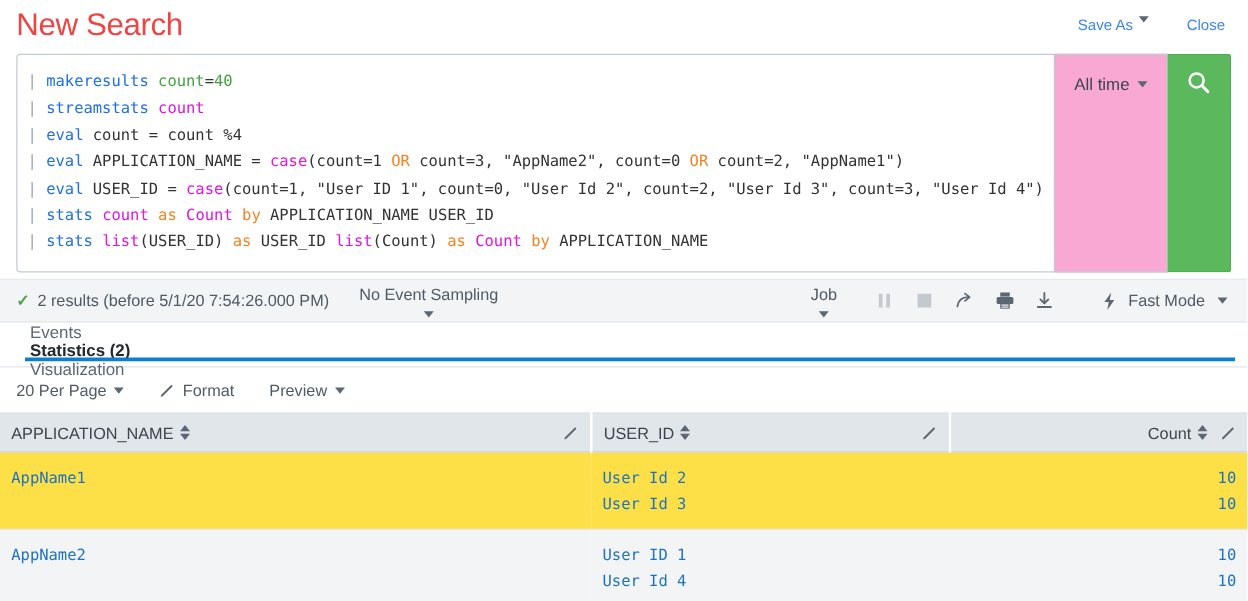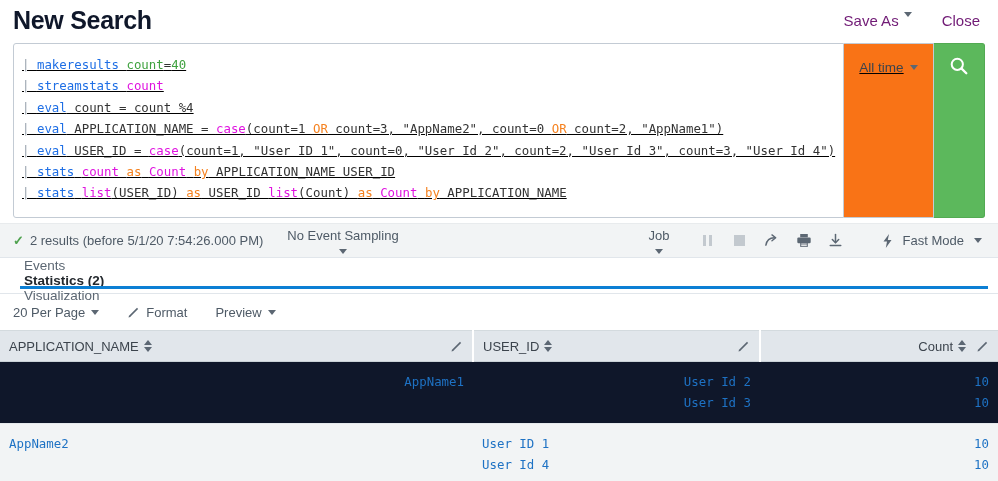--- a/index.html
+++ b/index.html
@@ -14,45 +14,44 @@
   .app { width: 998px; height: 481px; position: relative; background:#fff; }
 
   
   .header {
     height: 40px;
     display: flex; align-items: center;
     padding: 0 18px 0 13px;
   }
   .page-title {
     font-size: 25px;
-    font-weight: bold;
-    color: #0f172a;
+    font-weight: normal;
+    color: #ef4444;
     letter-spacing: -0.3px;
     flex: 1;
   }
   .header-actions { display: flex; align-items: center; gap: 30px; }
   .hdr-link {
-    font-size: 15px; color: #701a75; cursor: pointer;
+    font-size: 12px; color: #3b82f6; cursor: pointer;
     display: flex; gap: 5px;
   }
   .caret {
     width: 0; height: 0;
     border-left: 4px solid transparent;
     border-right: 4px solid transparent;
     border-top: 5px solid #5c6773;
     display: inline-block;
   }
 
   
   .searchrow {
     margin: 3px 13px 0 13px;
     display: flex;
     align-items: stretch;
     height: 175px;
-    text-decoration: underline;
   }
   .search-input-box {
     flex: 1;
     border: 1px solid #c3cbd4;
     border-radius: 3px 0 0 3px;
     background: #fff;
     padding: 10px 12px 0 8px;
     overflow: hidden;
   }
   .spl-line {
@@ -66,21 +65,21 @@
   .cmd    { color: #1f6fe5; }
   .func   { color: #e014e0; }
   .kw     { color: #f58220; }
   .num    { color: #3fa23f; }
   .plain  { color: #333333; }
 
   .timepicker {
     width: 90px;
     border: 1px solid #c3cbd4;
     border-left: none;
-    background: #f97316;
+    background: #f9a8d4;
     display: flex; align-items: flex-start; justify-content: center;
     padding-top: 16px;
     cursor: pointer;
   }
   .timepicker .lbl {
     font-size: 13.5px; color: #3c444d;
     display: flex; align-items: center; gap: 6px;
   }
   .searchbtn {
     width: 51px;
@@ -187,21 +186,21 @@
 
   table.stats td {
     vertical-align: top;
     padding: 9px 9px 10px 9px;
     font-family: "DejaVu Sans Mono", "Liberation Mono", monospace;
     font-size: 12.4px;
     line-height: 21px;
     color: #1e72c4;
     border-bottom: 1px solid #e5e9ec;
   }
-  tr.row-odd td { background: #0f172a; text-align: right; }
+  tr.row-odd td { background: #fde047; }
   tr.row-even td { background: #f2f4f5; }
   td.num-col { text-align: right; }
   td .cellval { cursor: pointer; }
   .multi { display: block; }
   .col-app { width: 473px; }
   .col-user { width: 287px; }
   .col-count { width: 238px; }
 </style>
 </head>
 <body>

